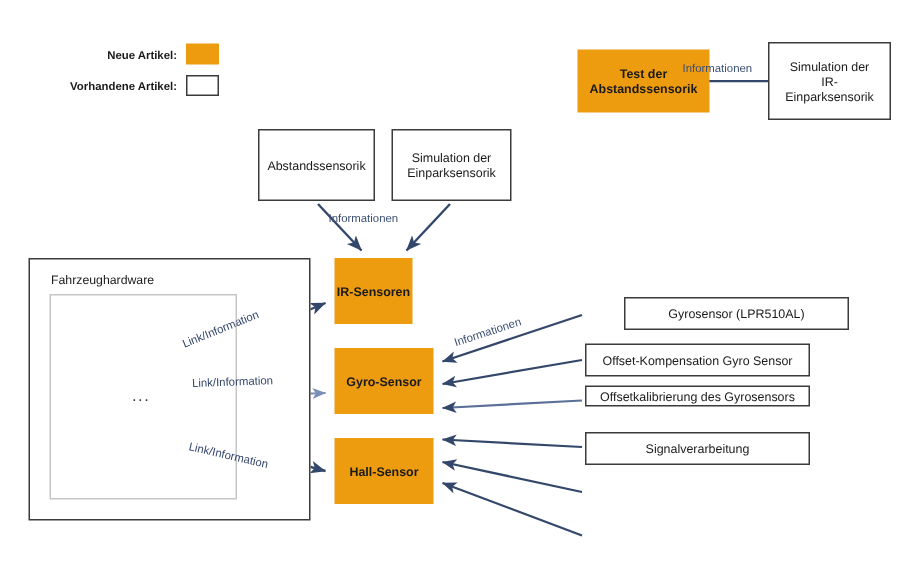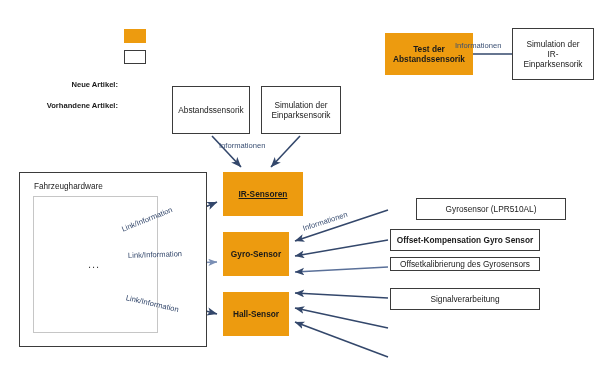--- a/index.html
+++ b/index.html
@@ -36,21 +36,20 @@
   }
 
   
   .legend-label{
     position:absolute;
     font-size:7.6px;
     font-weight:bold;
     color:#1a1a1a;
     text-align:right;
     white-space:nowrap;
-    margin-top:48px;
   }
   .legend-swatch{
     position:absolute;
     box-sizing:border-box;
     width:22px;height:14px;
   }
   .legend-swatch.orange{background:#ed9b0f;border:none;}
   .legend-swatch.white{background:#ffffff;border:1.5px solid #3b3b3b;}
 
   
@@ -187,34 +186,34 @@
     </span>
   </div>
 
   <div class="edge-label" style="left:219px;top:141px;">Informationen</div>
 
   <div class="container-outer" style="left:19px;top:172px;width:188px;height:175px;"></div>
   <div class="container-title" style="left:34px;top:182px;">Fahrzeughardware</div>
   <div class="container-inner" style="left:33px;top:196px;width:125px;height:137px;"></div>
   <div class="ellipsis" style="left:88px;top:258px;">...</div>
 
-  <div class="node orange" style="left:223px;top:172px;width:80px;height:44px;text-decoration:underline;">
+  <div class="node orange" style="left:223px;top:172px;width:52px;height:44px;">
     <span>IR-Sensoren</span>
   </div>
   <div class="node orange" style="left:223px;top:292px;width:66px;height:44px;">
     <span>Hall-Sensor</span>
   </div>
   <div class="node orange" style="left:223px;top:232px;width:66px;height:44px;">
     <span>Gyro-Sensor</span>
   </div>
 
   <div class="node white" style="left:390px;top:198px;width:150px;height:22px;margin-left:26px;">
     <span>Gyrosensor (LPR510AL)</span>
   </div>
-  <div class="node white" style="left:390px;top:229px;width:150px;height:22px;font-weight:bold;">
+  <div class="node white" style="left:390px;top:229px;width:150px;height:22px;">
     <span>Offset-Kompensation Gyro Sensor</span>
   </div>
   <div class="node white" style="left:390px;top:257px;width:150px;height:14px;">
     <span>Offsetkalibrierung des Gyrosensors</span>
   </div>
 
   <div class="node white" style="left:390px;top:288px;width:150px;height:22px;">
     <span>Signalverarbeitung</span>
   </div>
 

